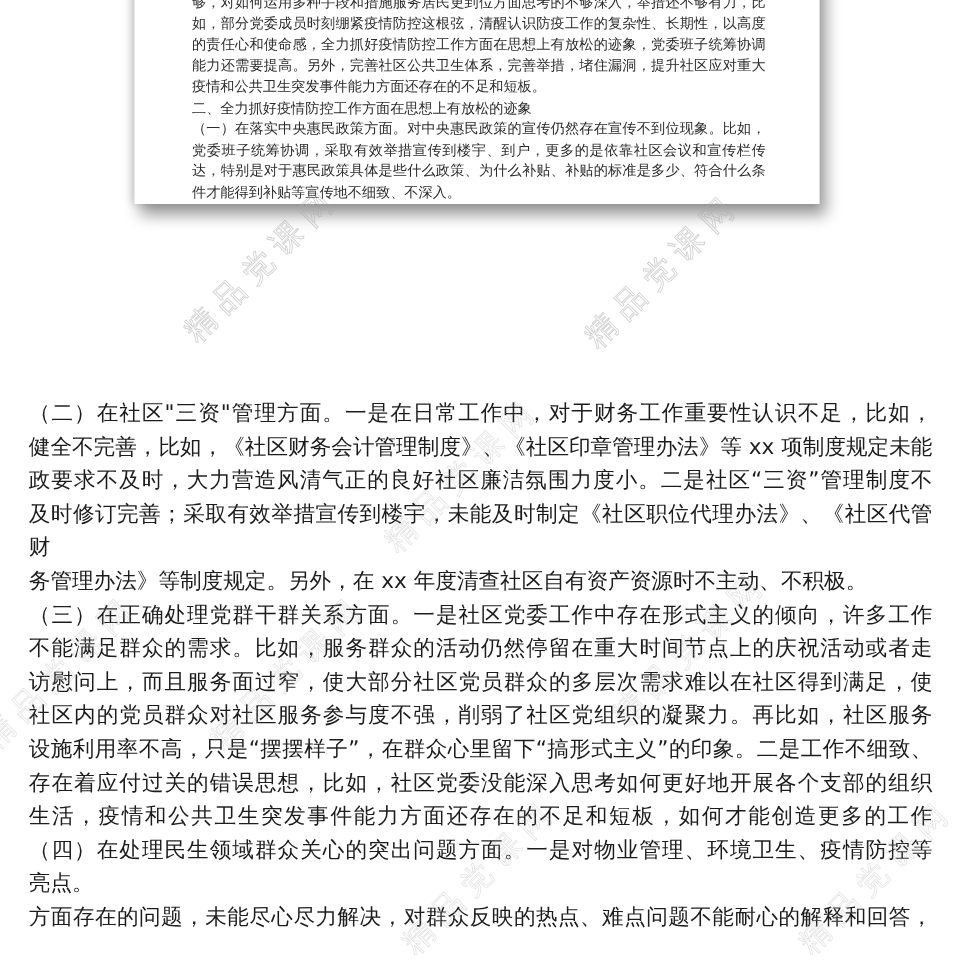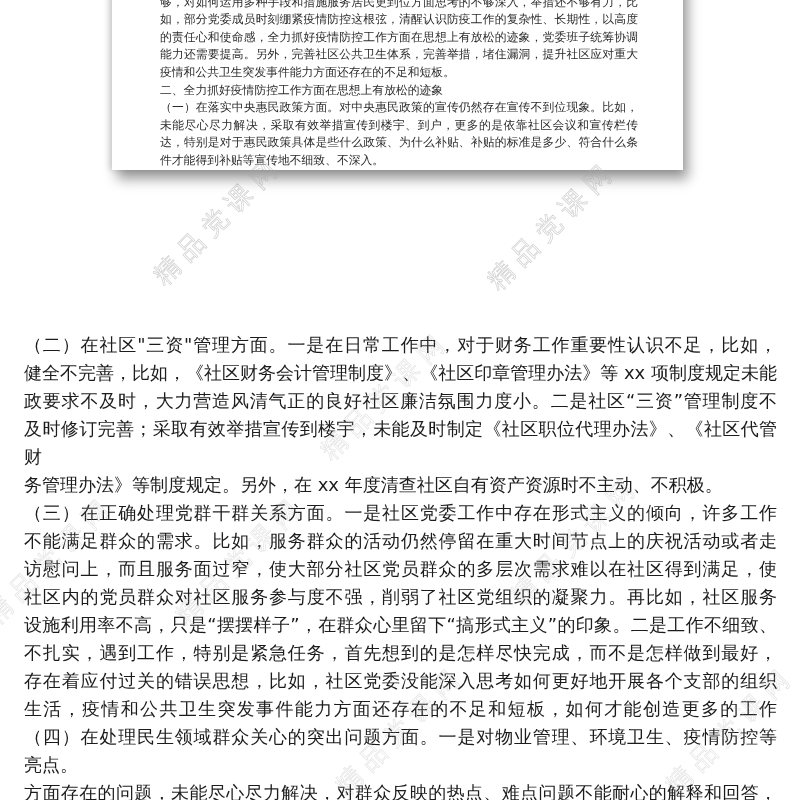--- a/index.html
+++ b/index.html
@@ -43,38 +43,37 @@
 
 <div class="card">
   <div class="card-text">
     <span class="line">够，对如何运用多种手段和措施服务居民更到位方面思考的不够深入，举措还不够有力，比</span>
     <span class="line">如，部分党委成员时刻绷紧疫情防控这根弦，清醒认识防疫工作的复杂性、长期性，以高度</span>
     <span class="line">的责任心和使命感，全力抓好疫情防控工作方面在思想上有放松的迹象，党委班子统筹协调</span>
     <span class="line">能力还需要提高。另外，完善社区公共卫生体系，完善举措，堵住漏洞，提升社区应对重大</span>
     <span class="line last">疫情和公共卫生突发事件能力方面还存在的不足和短板。</span>
     <span class="line last">二、全力抓好疫情防控工作方面在思想上有放松的迹象</span>
     <span class="line">（一）在落实中央惠民政策方面。对中央惠民政策的宣传仍然存在宣传不到位现象。比如，</span>
-    <span class="line">未能尽心尽力解决，采取有效举措宣传到楼宇、到户，更多的是依靠社区会议和宣传栏传</span>
+    <span class="line">党委班子统筹协调，采取有效举措宣传到楼宇、到户，更多的是依靠社区会议和宣传栏传</span>
     <span class="line">达，特别是对于惠民政策具体是些什么政策、为什么补贴、补贴的标准是多少、符合什么条</span>
     <span class="line last">件才能得到补贴等宣传地不细致、不深入。</span>
   </div>
 </div>
 
 <div class="body-text">
   <span class="line">（二）在社区"三资"管理方面。一是在日常工作中，对于财务工作重要性认识不足，比如，</span>
   <span class="line">健全不完善，比如，《社区财务会计管理制度》、《社区印章管理办法》等 xx 项制度规定未能</span>
   <span class="line">政要求不及时，大力营造风清气正的良好社区廉洁氛围力度小。二是社区“三资”管理制度不</span>
   <span class="line">及时修订完善；采取有效举措宣传到楼宇，未能及时制定《社区职位代理办法》、《社区代管财</span>
   <span class="line last">务管理办法》等制度规定。另外，在 xx 年度清查社区自有资产资源时不主动、不积极。</span>
   <span class="line">（三）在正确处理党群干群关系方面。一是社区党委工作中存在形式主义的倾向，许多工作</span>
   <span class="line">不能满足群众的需求。比如，服务群众的活动仍然停留在重大时间节点上的庆祝活动或者走</span>
   <span class="line">访慰问上，而且服务面过窄，使大部分社区党员群众的多层次需求难以在社区得到满足，使</span>
   <span class="line">社区内的党员群众对社区服务参与度不强，削弱了社区党组织的凝聚力。再比如，社区服务</span>
   <span class="line">设施利用率不高，只是“摆摆样子”，在群众心里留下“搞形式主义”的印象。二是工作不细致、</span>
-  <span class="line">不扎实，遇到工作，特别是紧急任务，首先想到的是怎样尽快完成，而不是怎样做到最好，</span>
   <span class="line">存在着应付过关的错误思想，比如，社区党委没能深入思考如何更好地开展各个支部的组织</span>
   <span class="line">生活，疫情和公共卫生突发事件能力方面还存在的不足和短板，如何才能创造更多的工作</span>
   <span class="line">（四）在处理民生领域群众关心的突出问题方面。一是对物业管理、环境卫生、疫情防控等</span>
   <span class="line last">亮点。</span>
   <span class="line">方面存在的问题，未能尽心尽力解决，对群众反映的热点、难点问题不能耐心的解释和回答，</span>
 </div>
 
 <span class="wm" style="left:218px; top:220px;">精品党课网</span>
 <span class="wm" style="left:552px; top:225px;">精品党课网</span>
 <span class="wm faint" style="left:385px; top:395px;">精品党课网</span>

